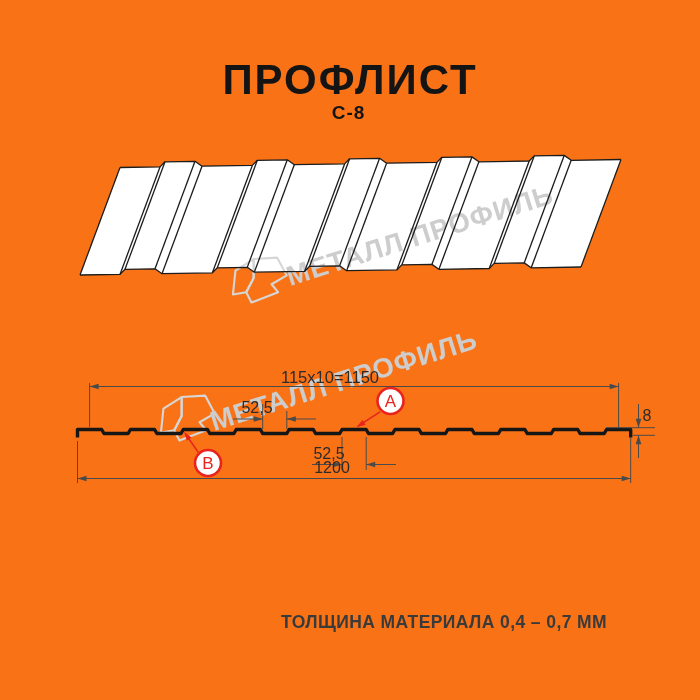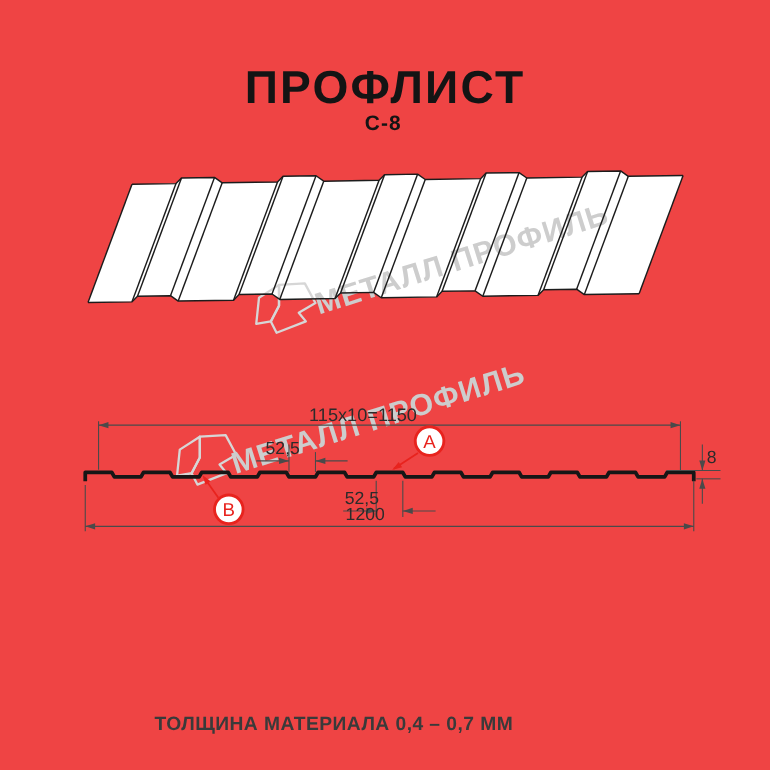--- a/index.html
+++ b/index.html
@@ -1,23 +1,23 @@
 <!DOCTYPE html>
 <html><head>
 <meta charset="utf-8">
 <style>
   html,body{margin:0;padding:0;background:#fff;}
-  #page{position:relative;width:700px;height:700px;background:#ef4444;overflow:hidden;
+  #page{position:relative;width:700px;height:700px;background:#f97316;overflow:hidden;
         font-family:"Liberation Sans",sans-serif;}
   .title{position:absolute;left:0;top:56px;width:700px;text-align:center;
          font-size:42px;font-weight:800;letter-spacing:2px;color:#141414;}
   .subtitle{position:absolute;left:0;top:102px;width:697px;text-align:center;
          font-size:19px;font-weight:700;letter-spacing:1px;color:#141414;}
-  .footer-note{position:absolute;left:0;top:612px;width:607px;text-align:center;
-         font-size:17.5px;font-weight:700;letter-spacing:0.4px;color:#3a3a3a;margin-top:36px;}
+  .footer-note{position:absolute;left:0;top:612px;width:607px;text-align:right;
+         font-size:17.5px;font-weight:700;letter-spacing:0.4px;color:#3a3a3a;}
   svg{position:absolute;left:0;top:0;}
 </style>
 </head>
 <body>
 <div id="page">
 
 <div class="title">ПРОФЛИСТ</div>
 <div class="subtitle">С-8</div>
 <div class="footer-note">ТОЛЩИНА МАТЕРИАЛА 0,4 – 0,7 ММ</div>
 

